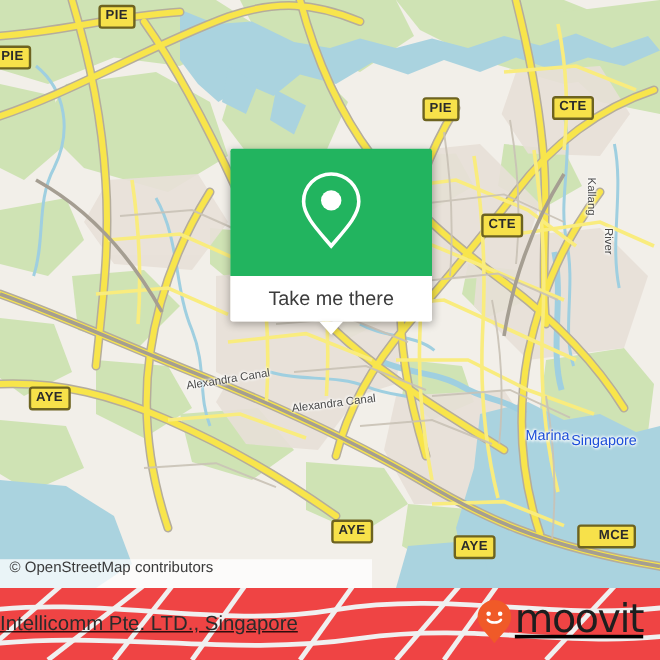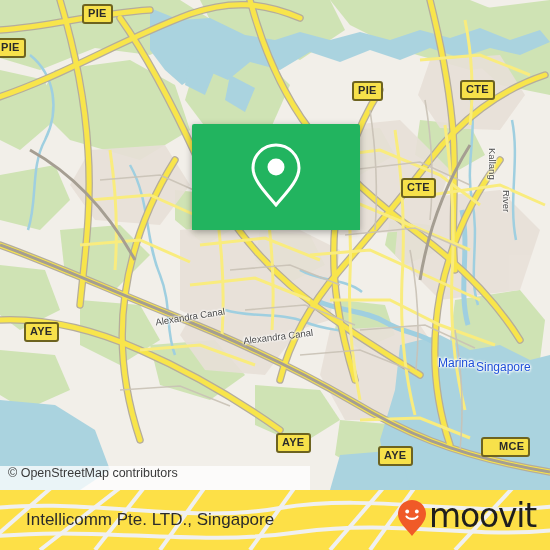--- a/index.html
+++ b/index.html
@@ -120,27 +120,28 @@
     filter: drop-shadow(0 2px 2px rgba(0,0,0,0.18));
   }
 
   
   #bottom-bar {
     position: absolute;
     left: 0;
     top: 490px;
     width: 550px;
     height: 60px;
-    background: #fde047;
+    background: #ef4444;
     display: flex;
     align-items: center;
     justify-content: space-between;
     box-sizing: border-box;
-    padding: 0 14px 0 26px;
+    padding: 0 14px 0 0;
     overflow: hidden;
+    text-decoration: underline;
   }
   #bottom-watermark {
     position: absolute;
     left: 0; top: 0;
     width: 550px; height: 60px;
     pointer-events: none;
   }
   #caption {
     position: relative;
     font-size: 17px;
@@ -342,20 +343,24 @@
 
   <div id="popup-card">
     <div id="popup-header">
       <span>
         <svg width="52" height="66" viewBox="0 0 52 66" aria-hidden="true">
           <path d="M26 3 C13.3 3 3 13.3 3 26 C3 38 15 50 26 63 C37 50 49 38 49 26 C49 13.3 38.7 3 26 3 Z" fill="none" stroke="#ffffff" stroke-width="3"></path>
           <circle cx="26" cy="25" r="8.5" fill="#ffffff"></circle>
         </svg>
       </span>
     </div>
+    <div id="popup-footer">
+      <span id="popup-footer-label">Take me there</span>
+      <div id="popup-pointer"></div>
+    </div>
   </div>
 
   <div id="bottom-bar">
     <svg id="bottom-watermark" viewBox="0 0 550 60">
       <g stroke="#f0f0f0" fill="none" stroke-width="4">
         <path d="M-20,60 L60,-10"></path>
         <path d="M40,60 L130,-10"></path>
         <path d="M150,-10 L95,60"></path>
         <path d="M210,-10 L160,60"></path>
         <path d="M300,-10 L250,60"></path>

